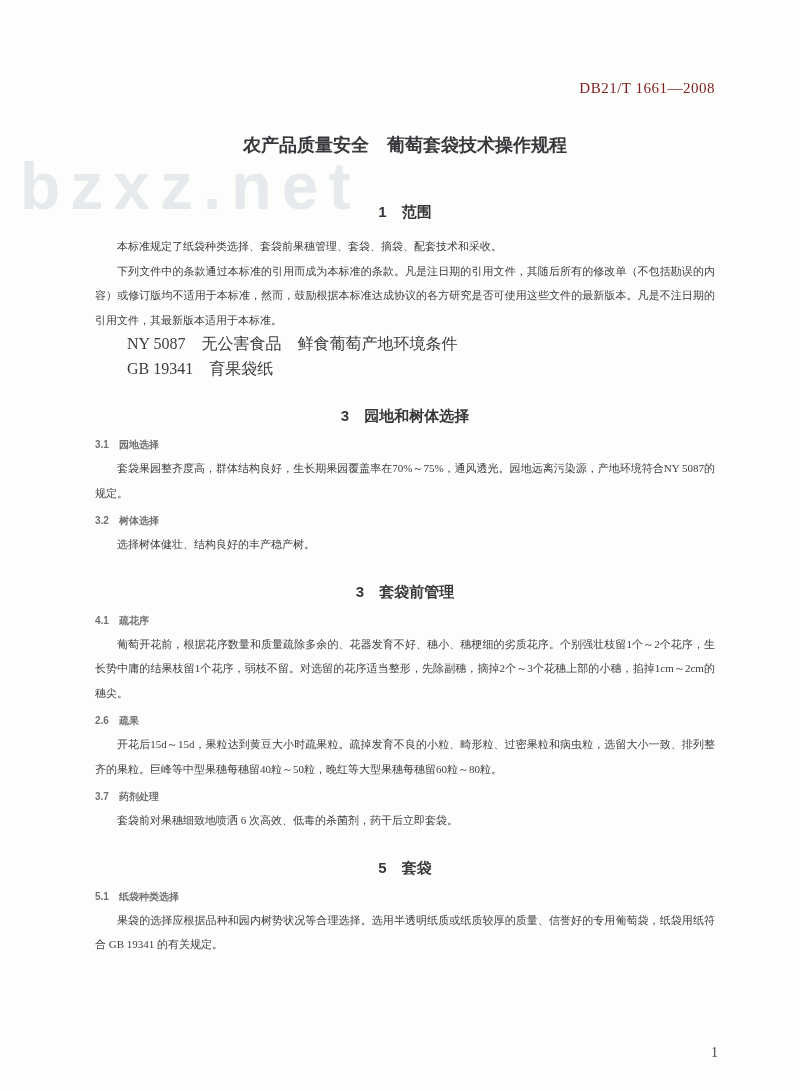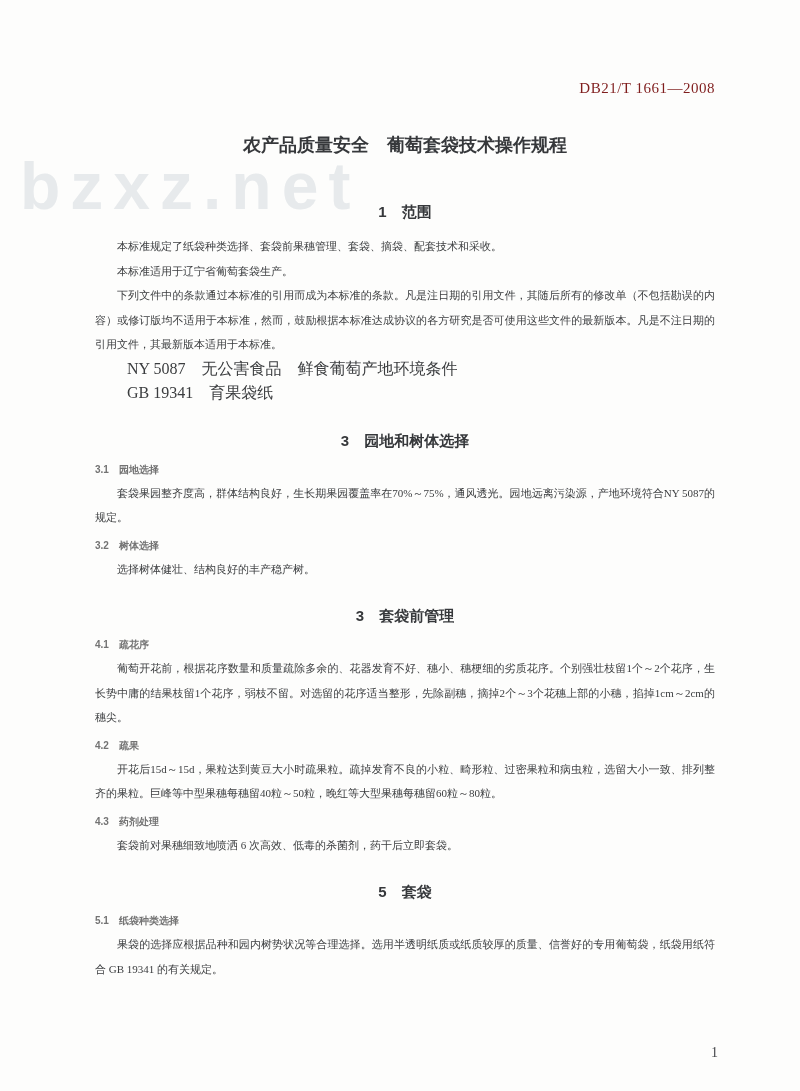--- a/index.html
+++ b/index.html
@@ -96,44 +96,43 @@
 
   <div class="watermark">bzxz.net</div>
 
   <div class="doc-code">DB21/T 1661—2008</div>
 
   <h1 class="title">农产品质量安全　葡萄套袋技术操作规程</h1>
 
   <section>
     <h2 class="sec">1　范围</h2>
     <p class="para">本标准规定了纸袋种类选择、套袋前果穗管理、套袋、摘袋、配套技术和采收。</p>
-    <p class="para">本标准适用于辽宁省葡萄套袋生产。</p>
   </section>
 
   <section>
     <p class="para">下列文件中的条款通过本标准的引用而成为本标准的条款。凡是注日期的引用文件，其随后所有的修改单（不包括勘误的内容）或修订版均不适用于本标准，然而，鼓励根据本标准达成协议的各方研究是否可使用这些文件的最新版本。凡是不注日期的引用文件，其最新版本适用于本标准。</p>
     <p class="ref">NY 5087　无公害食品　鲜食葡萄产地环境条件</p>
     <p class="ref">GB 19341　育果袋纸</p>
   </section>
 
   <section>
     <h2 class="sec">3　园地和树体选择</h2>
     <h3 class="subsec">3.1　园地选择</h3>
     <p class="para">套袋果园整齐度高，群体结构良好，生长期果园覆盖率在70%～75%，通风透光。园地远离污染源，产地环境符合NY 5087的规定。</p>
     <h3 class="subsec">3.2　树体选择</h3>
     <p class="para">选择树体健壮、结构良好的丰产稳产树。</p>
   </section>
 
   <section>
     <h2 class="sec">3　套袋前管理</h2>
     <h3 class="subsec">4.1　疏花序</h3>
     <p class="para">葡萄开花前，根据花序数量和质量疏除多余的、花器发育不好、穗小、穗梗细的劣质花序。个别强壮枝留1个～2个花序，生长势中庸的结果枝留1个花序，弱枝不留。对选留的花序适当整形，先除副穗，摘掉2个～3个花穗上部的小穗，掐掉1cm～2cm的穗尖。</p>
-    <h3 class="subsec">4.2　疏果</h3>
+    <h3 class="subsec">2.6　疏果</h3>
     <p class="para">开花后15d～15d，果粒达到黄豆大小时疏果粒。疏掉发育不良的小粒、畸形粒、过密果粒和病虫粒，选留大小一致、排列整齐的果粒。巨峰等中型果穗每穗留40粒～50粒，晚红等大型果穗每穗留60粒～80粒。</p>
-    <h3 class="subsec">4.3　药剂处理</h3>
+    <h3 class="subsec">3.7　药剂处理</h3>
     <p class="para">套袋前对果穗细致地喷洒 6 次高效、低毒的杀菌剂，药干后立即套袋。</p>
   </section>
 
   <section>
     <h2 class="sec">5　套袋</h2>
     <h3 class="subsec">5.1　纸袋种类选择</h3>
     <p class="para">果袋的选择应根据品种和园内树势状况等合理选择。选用半透明纸质或纸质较厚的质量、信誉好的专用葡萄袋，纸袋用纸符合 GB 19341 的有关规定。</p>
 
   </section>
 

